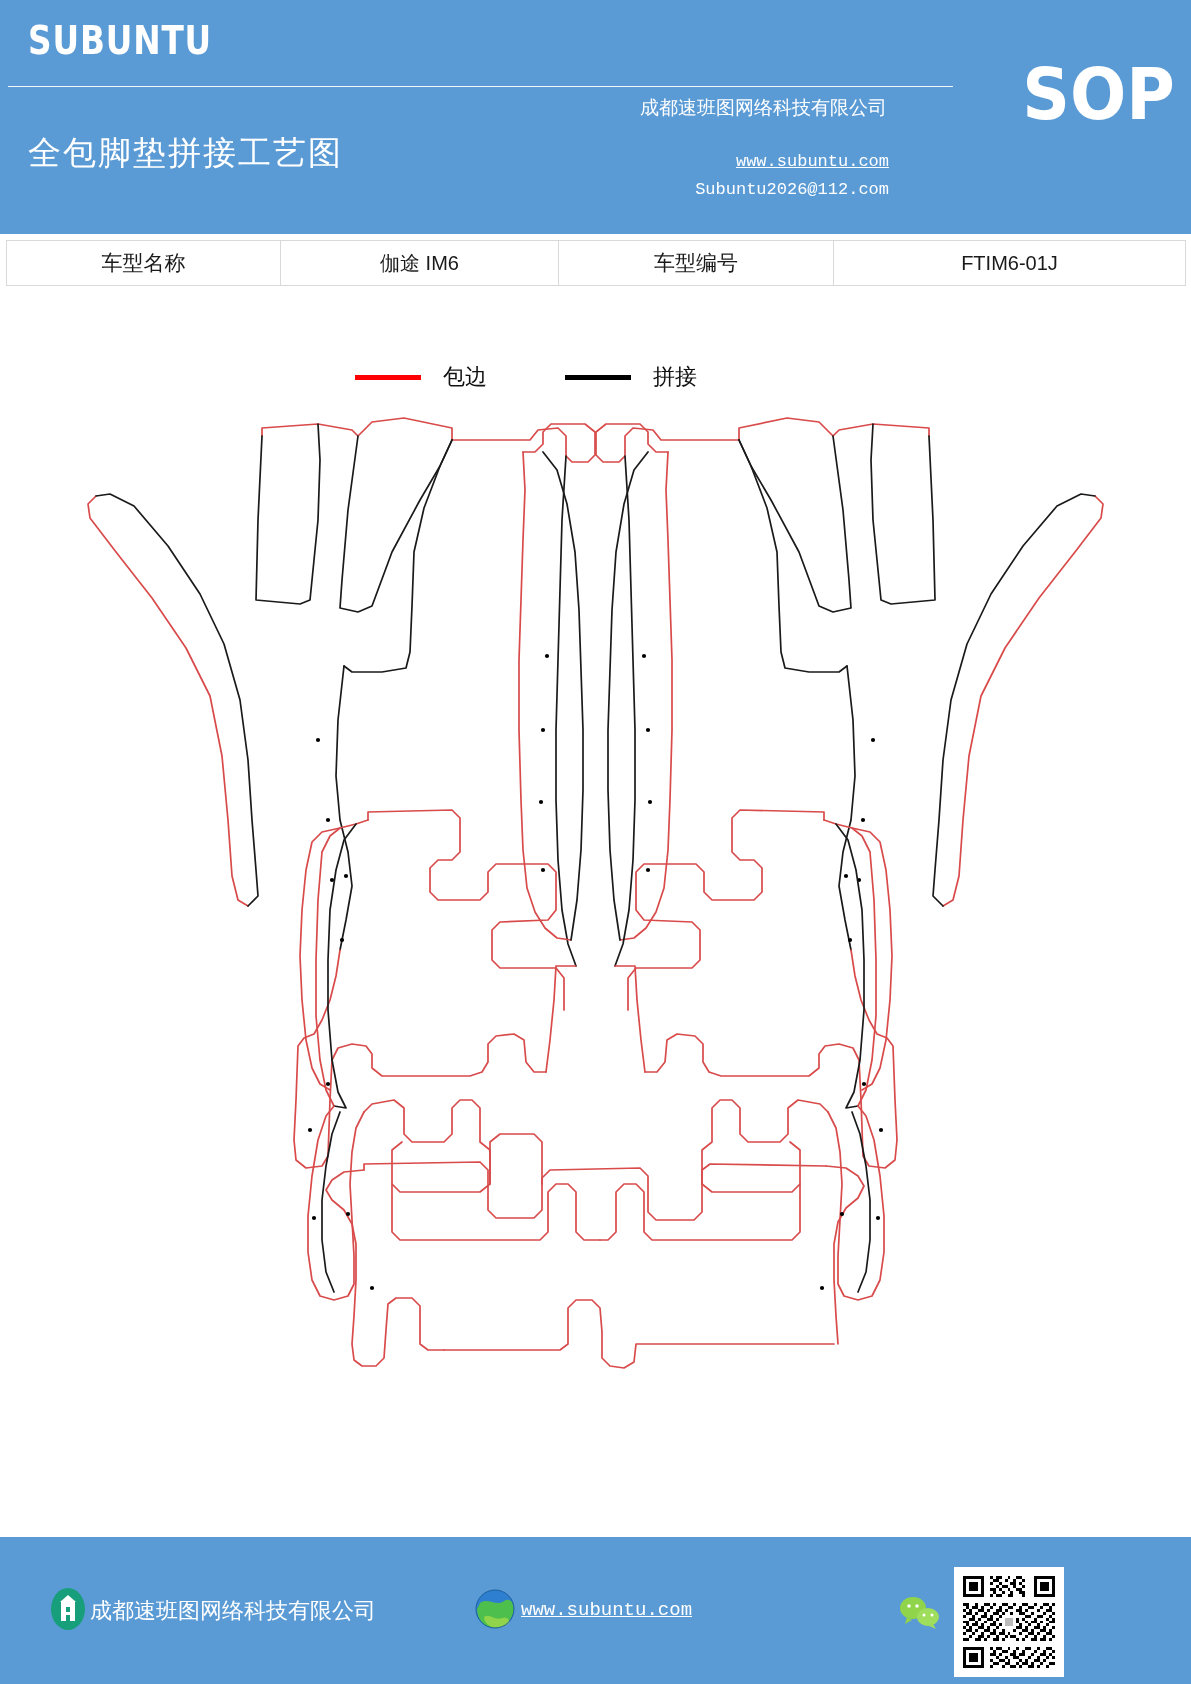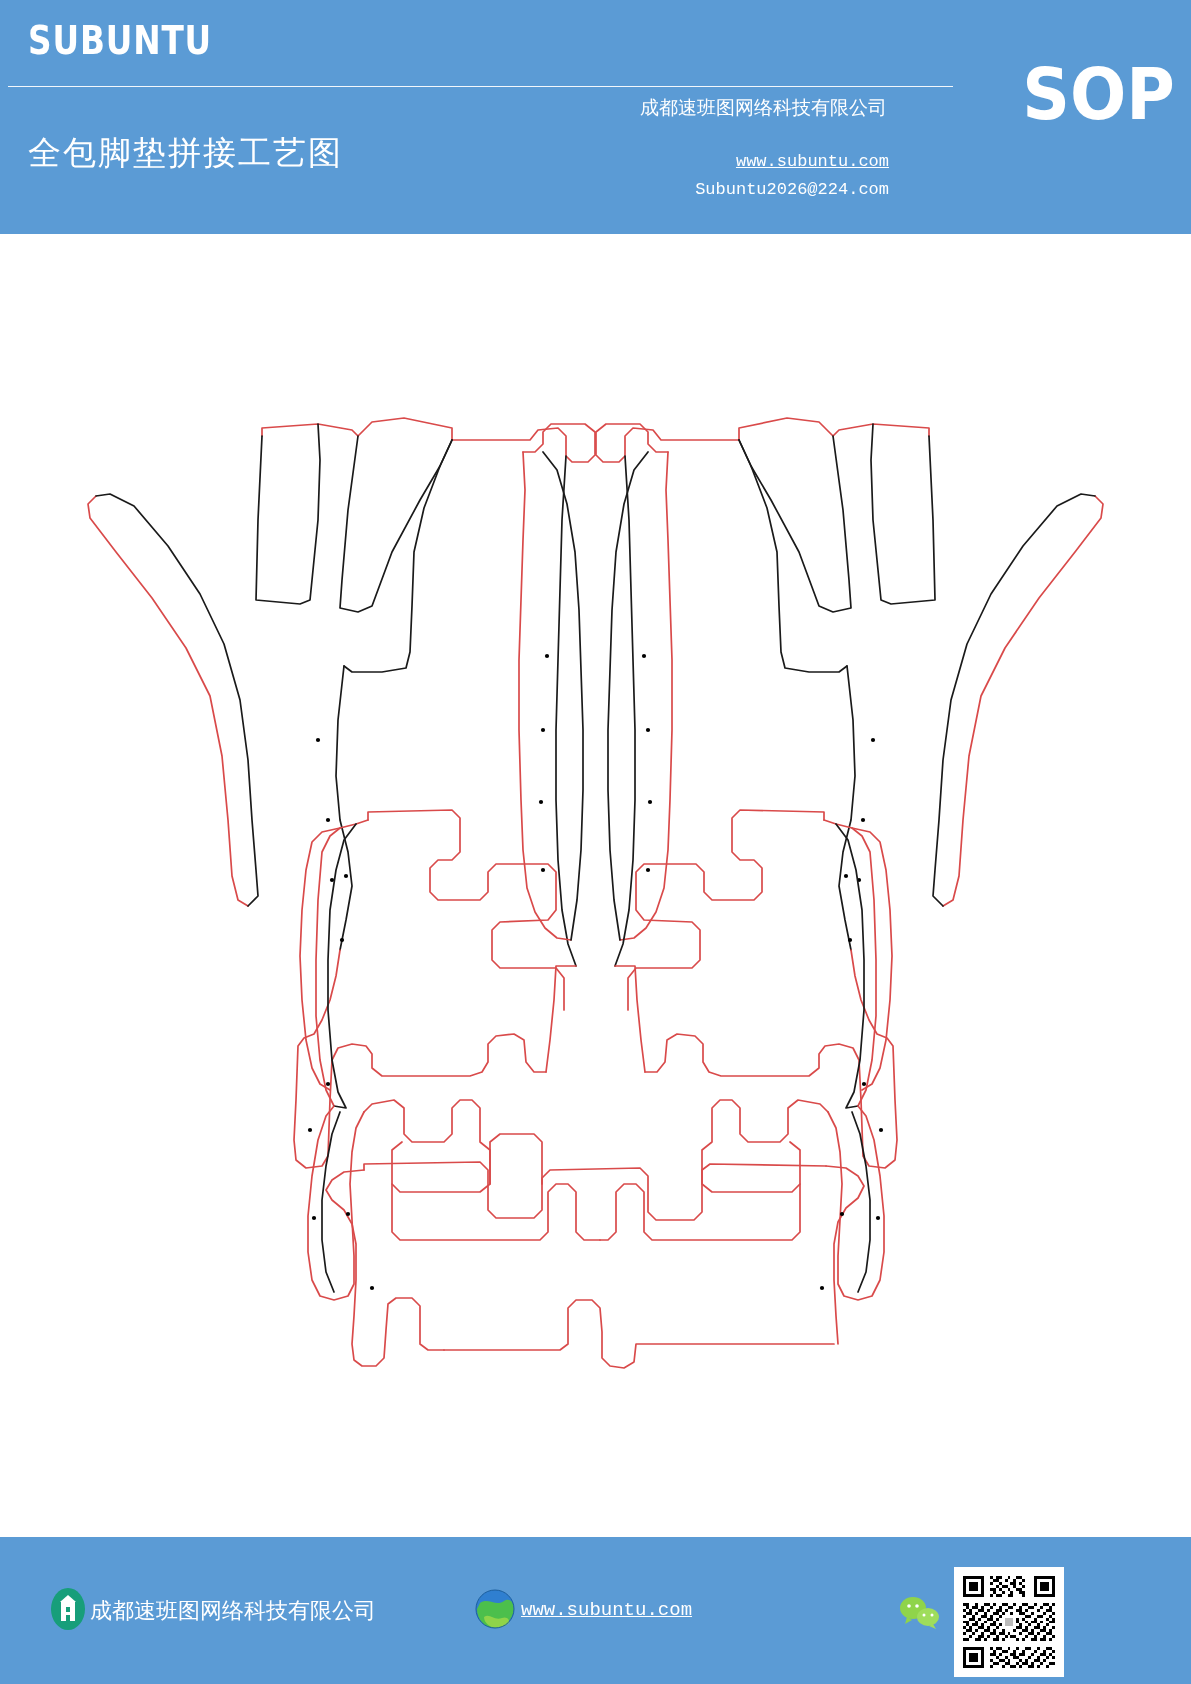--- a/index.html
+++ b/index.html
@@ -129,29 +129,45 @@
 <body>
 
 <div class="page">
 
   <div class="header">
     <div class="brand-logo">SUBUNTU</div>
     <div class="header-rule"></div>
     <div class="doc-title">全包脚垫拼接工艺图</div>
     <div class="company-name">成都速班图网络科技有限公司</div>
     <div class="header-url">www.subuntu.com</div>
-    <div class="header-email">Subuntu2026@224.com</div>
+    <div class="header-email">Subuntu2026@112.com</div>
     <div class="sop-badge">SOP</div>
   </div>
 
   <table class="info-table">
     <tbody>
+        <tr>
+      <td class="col-a">车型名称</td>
+      <td class="col-b val">伽途 IM6</td>
+      <td class="col-c">车型编号</td>
+      <td class="col-d val">FTIM6-01J</td>
+    </tr>
   </tbody>
     </table>
 
+  <div class="legend">
+    <div class="legend-item binding">
+      <span class="legend-swatch" style="background:#ff0000"></span>
+      <span class="legend-label">包边</span>
+    </div>
+    <div class="legend-item splice">
+      <span class="legend-swatch" style="background:#000000"></span>
+      <span class="legend-label">拼接</span>
+    </div>
+  </div>
 
   <div class="drawing">
     <svg viewBox="0 0 1191 1135" xmlns="http://www.w3.org/2000/svg">
       <g fill="none" stroke-width="1.7" stroke-linejoin="round" stroke-linecap="round">
 
         <g>
 
           <path d="M262,36 L262,28 L318,24 L352,30 L358,36 L372,22 L404,18 L452,28 L452,40
                    L530,40 L538,30 L558,28 L566,36 L566,56 L572,62 L588,62 L596,54 L596,32
                    L606,24 L640,24 L648,32 L648,44 L656,52 L668,52" stroke="#d94a4a"></path>

